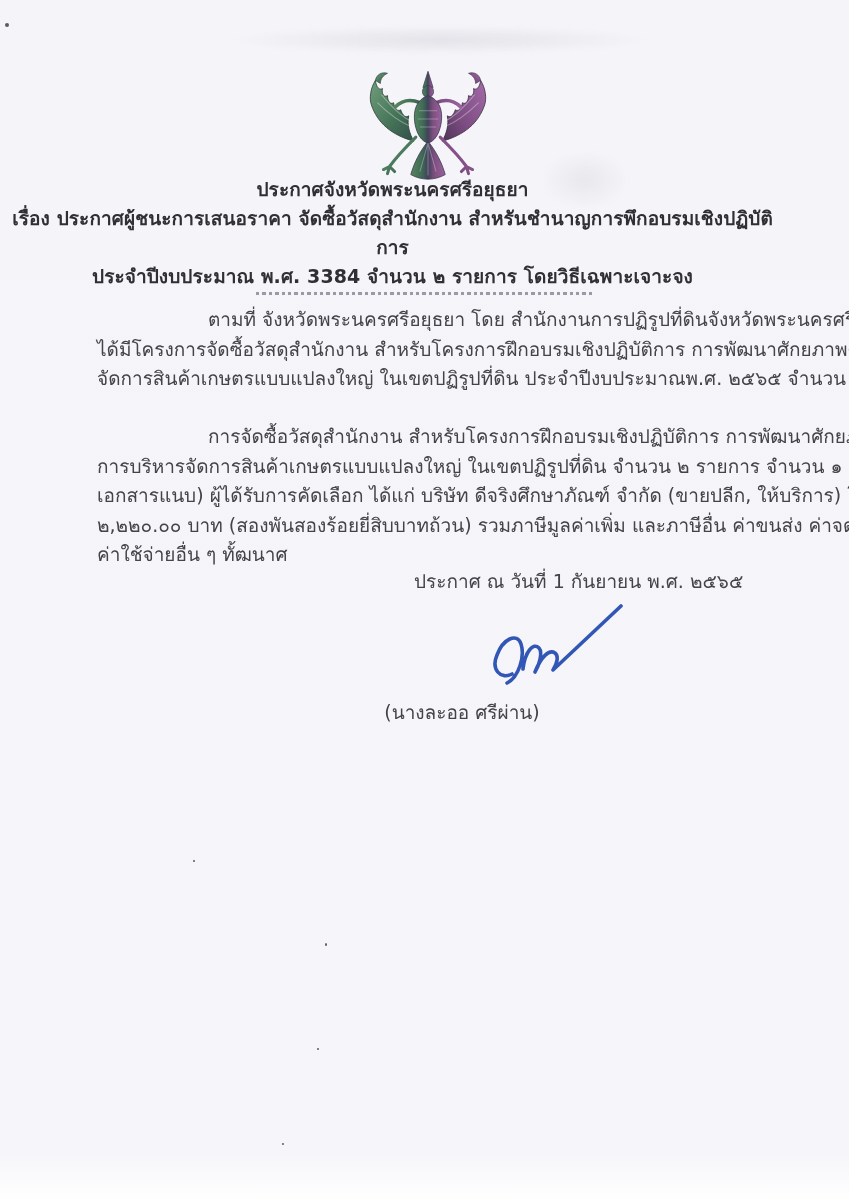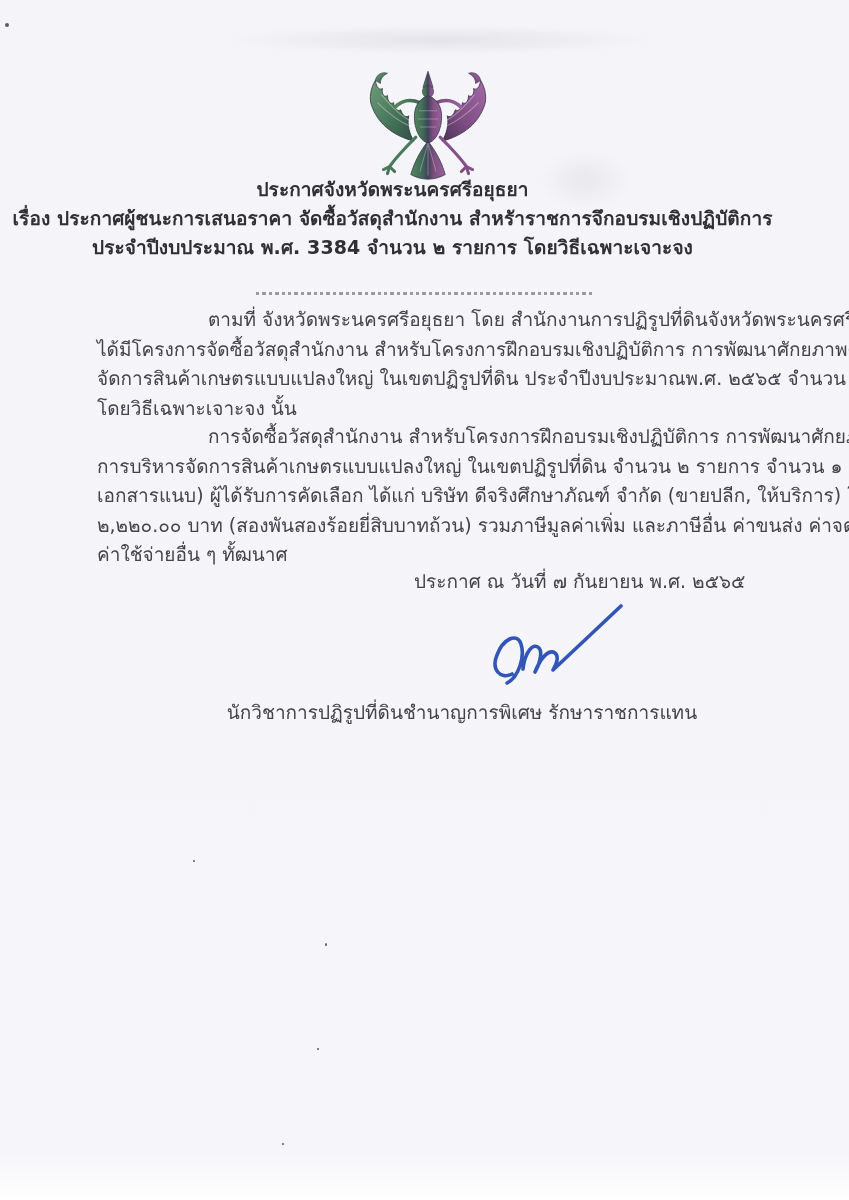--- a/index.html
+++ b/index.html
@@ -107,47 +107,46 @@
 
     <path d="M80,70 C72,80 66,92 63,103 C74,109 86,109 97,103 C94,92 88,80 80,70 Z" fill="url(#irid)" stroke="#3a3a4e" stroke-width="0.8"></path>
     <path d="M80,72 L72,100 M80,72 L80,104 M80,72 L88,100" stroke="rgba(255,255,255,0.3)" stroke-width="1" fill="none"></path>
 
     <path d="M68,66 C58,76 50,84 42,95 M42,95 L36,98 M42,95 L40,102 M42,95 L47,100" stroke="url(#iridL)" stroke-width="3" fill="none" stroke-linecap="round"></path>
     <path d="M92,66 C102,76 110,84 118,95 M118,95 L124,98 M118,95 L120,102 M118,95 L113,100" stroke="url(#iridR)" stroke-width="3" fill="none" stroke-linecap="round"></path>
   </svg>
 
   <div class="title-block">
     <div>ประกาศจังหวัดพระนครศรีอยุธยา</div>
-    <div>เรื่อง ประกาศผู้ชนะการเสนอราคา จัดซื้อวัสดุสำนักงาน สำหรัาราชการจึกอบรมเชิงปฏิบัติการ</div>
+    <div>เรื่อง ประกาศผู้ชนะการเสนอราคา จัดซื้อวัสดุสำนักงาน สำหรันชำนาญการพึกอบรมเชิงปฏิบัติการ</div>
     <div>ประจำปีงบประมาณ พ.ศ. 3384 จำนวน ๒ รายการ โดยวิธีเฉพาะเจาะจง</div>
   </div>
 
   <div class="separator"></div>
 
   <div class="para para1">
     <div class="line indent">ตามที่ จังหวัดพระนครศรีอยุธยา โดย สำนักงานการปฏิรูปที่ดินจังหวัดพระนครศรีอยุธยา</div>
     <div class="line">ได้มีโครงการจัดซื้อวัสดุสำนักงาน สำหรับโครงการฝึกอบรมเชิงปฏิบัติการ การพัฒนาศักยภาพด้านการบริหาร</div>
     <div class="line">จัดการสินค้าเกษตรแบบแปลงใหญ่ ในเขตปฏิรูปที่ดิน ประจำปีงบประมาณพ.ศ. ๒๕๖๕ จำนวน ๒ รายการ</div>
-    <div class="line">โดยวิธีเฉพาะเจาะจง นั้น</div>
   </div>
 
   <div class="para para2">
     <div class="line indent">การจัดซื้อวัสดุสำนักงาน สำหรับโครงการฝึกอบรมเชิงปฏิบัติการ การพัฒนาศักยภาพด้าน</div>
     <div class="line">การบริหารจัดการสินค้าเกษตรแบบแปลงใหญ่ ในเขตปฏิรูปที่ดิน จำนวน ๒ รายการ จำนวน ๑ โครงการ (รายละเอียดตาม</div>
     <div class="line">เอกสารแนบ) ผู้ได้รับการคัดเลือก ได้แก่ บริษัท ดีจริงศึกษาภัณฑ์ จำกัด  (ขายปลีก, ให้บริการ) โดยเสนอราคา เป็นเงินทั้งสิ้น</div>
     <div class="line">๒,๒๒๐.๐๐ บาท (สองพันสองร้อยยี่สิบบาทถ้วน) รวมภาษีมูลค่าเพิ่ม และภาษีอื่น ค่าขนส่ง ค่าจดทะเบียน และ</div>
     <div class="line">ค่าใช้จ่ายอื่น ๆ ทั้ฒนาศ</div>
   </div>
 
-  <div class="date-line">ประกาศ ณ วันที่ ๗ กันยายน พ.ศ. ๒๕๖๕</div>
+  <div class="date-line">ประกาศ ณ วันที่ 1 กันยายน พ.ศ. ๒๕๖๕</div>
 
   <svg class="signature-ink" viewBox="0 0 152 102" aria-hidden="true">
     <path d="M36,80 C24,86 15,75 21,61 C27,45 41,38 45,50 C49,62 43,83 31,89
              M47,75 C49,58 57,48 63,54 C67,58 63,72 59,78
              C65,63 73,55 79,59 C83,62 81,70 77,76
              L145,12" fill="none" stroke="#3156b5" stroke-width="3.6" stroke-linecap="round" stroke-linejoin="round"></path>
   </svg>
 
   <div class="signatory-block">
-    <div>นักวิชาการปฏิรูปที่ดินชำนาญการพิเศษ รักษาราชการแทน</div>
+    <div>(นางละออ ศรีผ่าน)</div>
   </div>
 
 </div>
 
 </body></html>

